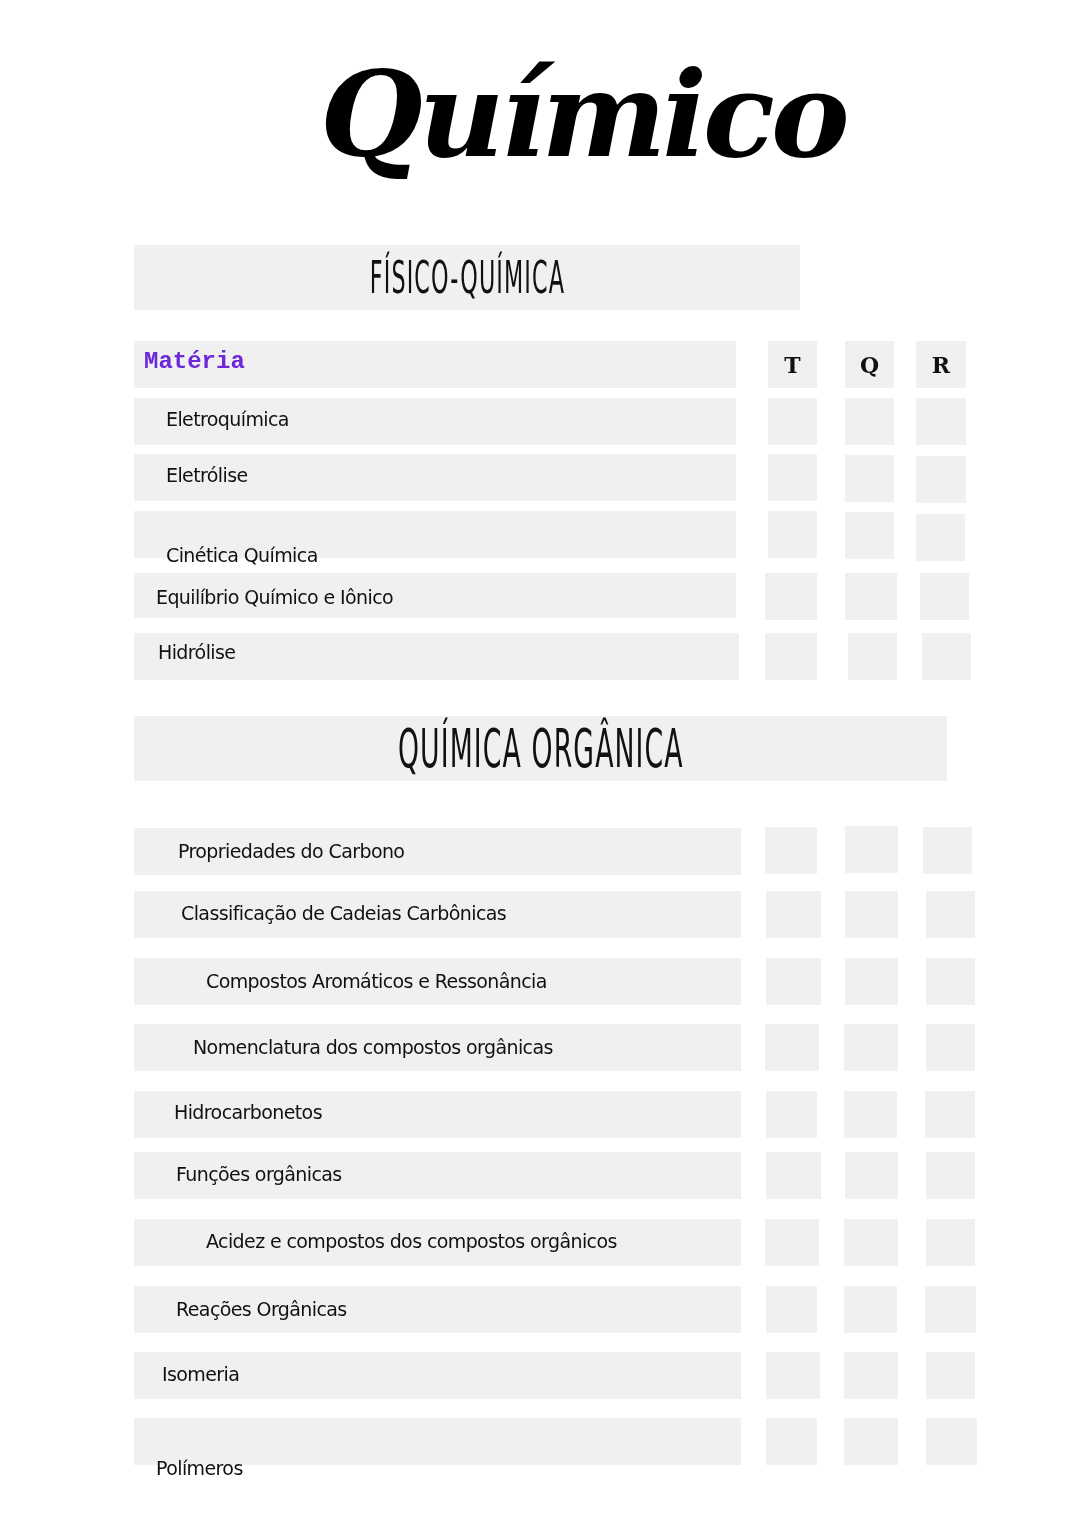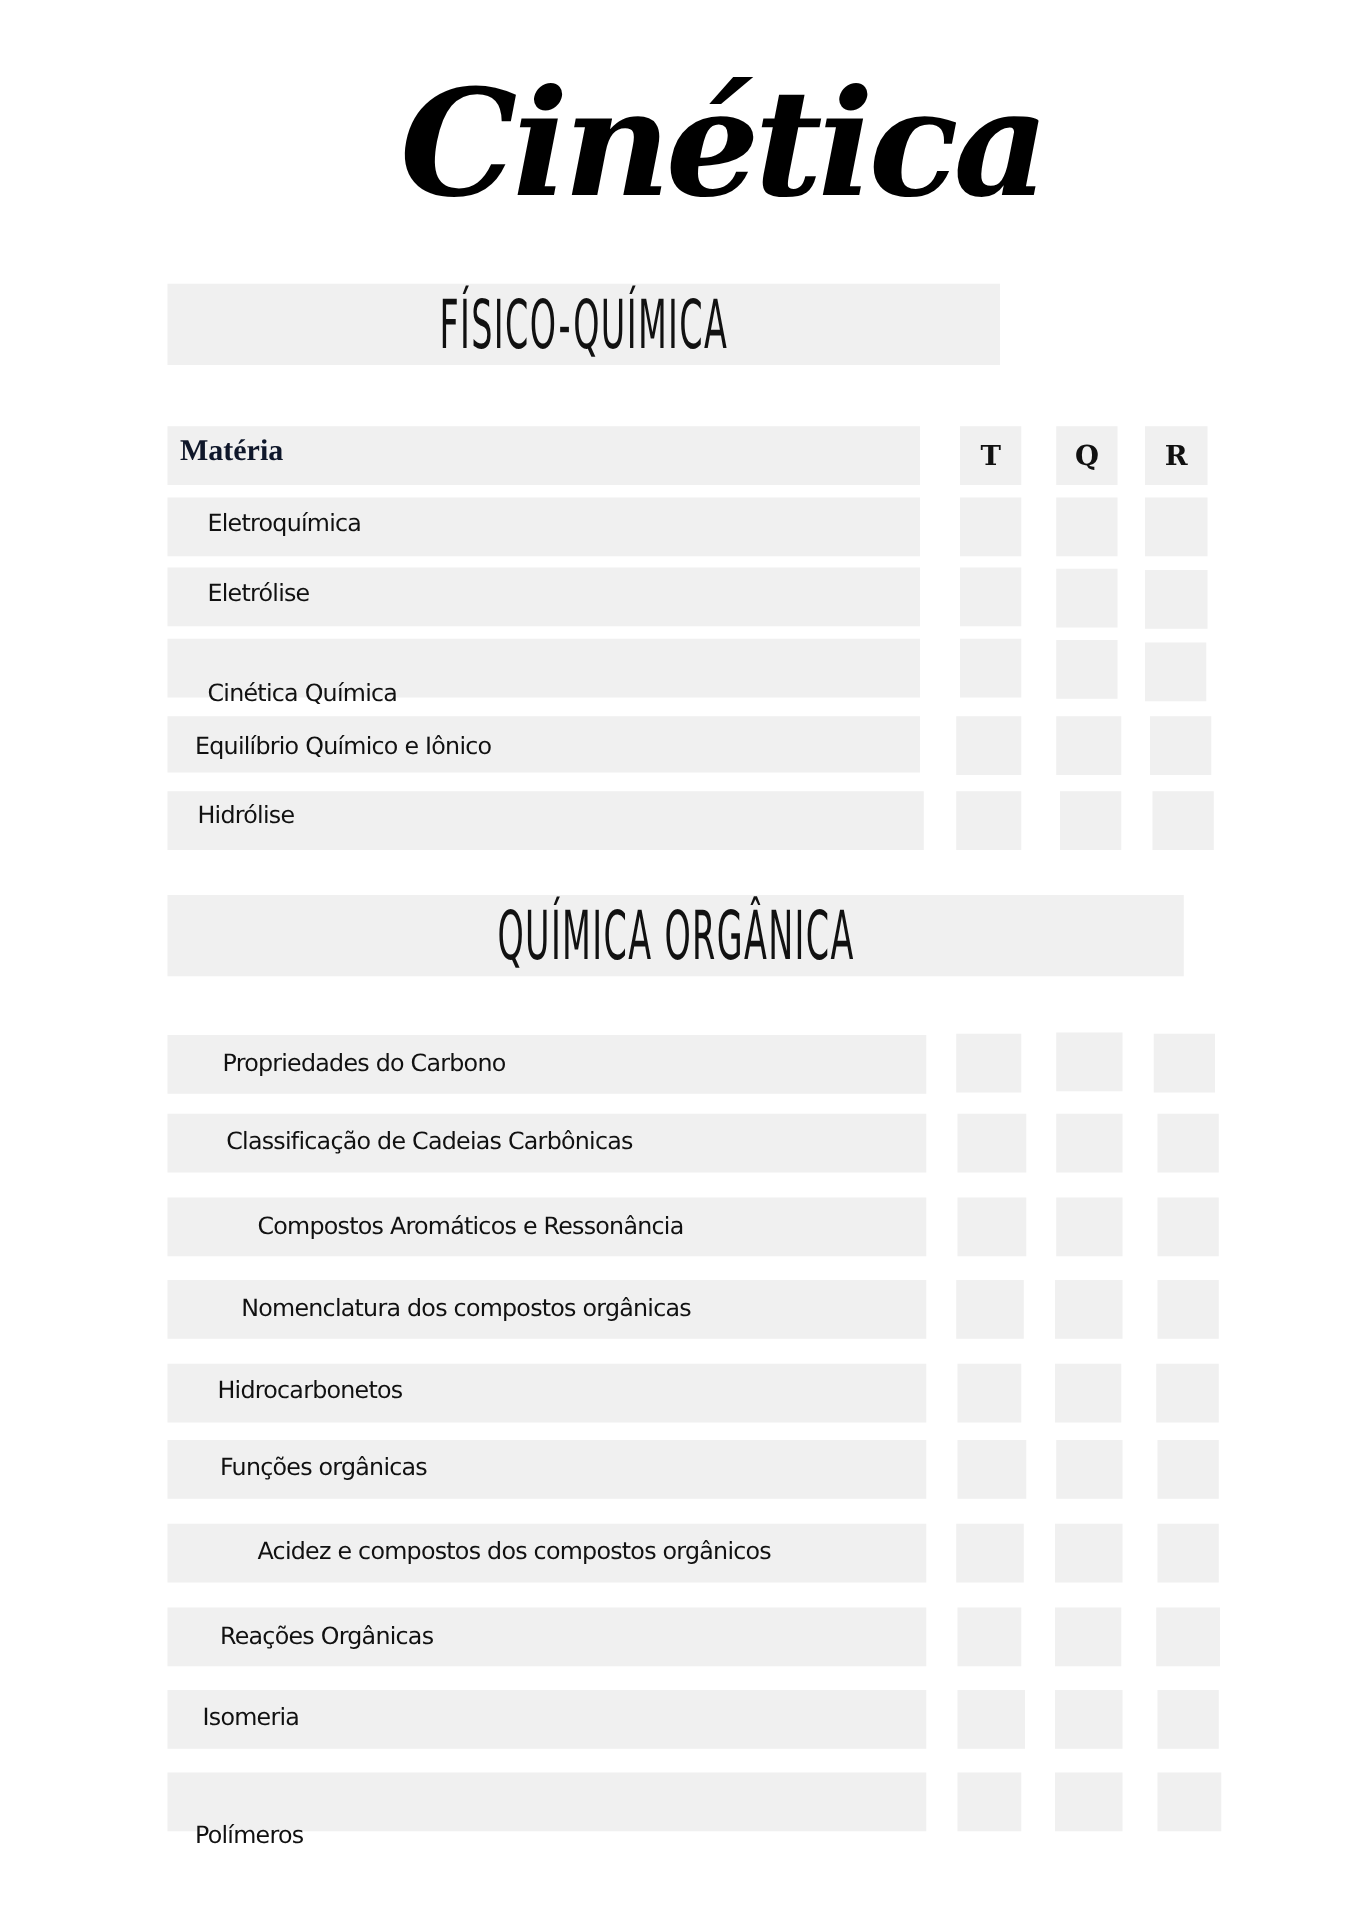--- a/index.html
+++ b/index.html
@@ -18,35 +18,35 @@
     .section-banner span {
       display: inline-block; transform: scaleX(0.55); transform-origin: center;
       letter-spacing: 2px;
     }
     .bar { position: absolute; background: #f0f0f0; }
     .row-label {
       position: absolute; font-family: "DejaVu Sans", sans-serif; font-size: 19px;
       letter-spacing: -0.6px; color: #111; white-space: nowrap;
     }
     .hdr-label {
-      position: absolute; font-family: Liberation Serif, serif; font-weight: bold;
-      font-size: 24px; color: #0f172a;
+      position: absolute; font-family: Liberation Mono, monospace; font-weight: bold;
+      font-size: 24px; color: #6d28d9;
     }
     .box { position: absolute; background: #f0f0f0; }
     .col-hdr {
       display: flex; align-items: center; justify-content: center;
       font-family: "DejaVu Serif", serif; font-weight: bold; font-size: 22px; color: #111;
     }
   </style>
 </head>
 <body>
 
-<div class="title">Cinética</div>
+<div class="title">Químico</div>
 
-<div class="section-banner" style="left:134px; top:227px; width:666px; height:65px; font-size:54px; line-height:65px;">
+<div class="section-banner" style="left:134px; top:245px; width:666px; height:65px; font-size:45px; line-height:65px;">
   <span>FÍSICO-QUÍMICA</span>
 </div>
 
 <div class="bar" style="left:134px; top:341px; width:602px; height:47px;"></div>
 <div class="hdr-label" style="left:144px; top:348px;">Matéria</div>
 <div class="box col-hdr" style="left:768px; top:341px; width:49px; height:47px;">T</div>
 <div class="box col-hdr" style="left:845px; top:341px; width:49px; height:47px;">Q</div>
 <div class="box col-hdr" style="left:916px; top:341px; width:50px; height:47px;">R</div>
 
 <div class="bar" style="left:134px; top:398px; width:602px; height:47px;"></div>

